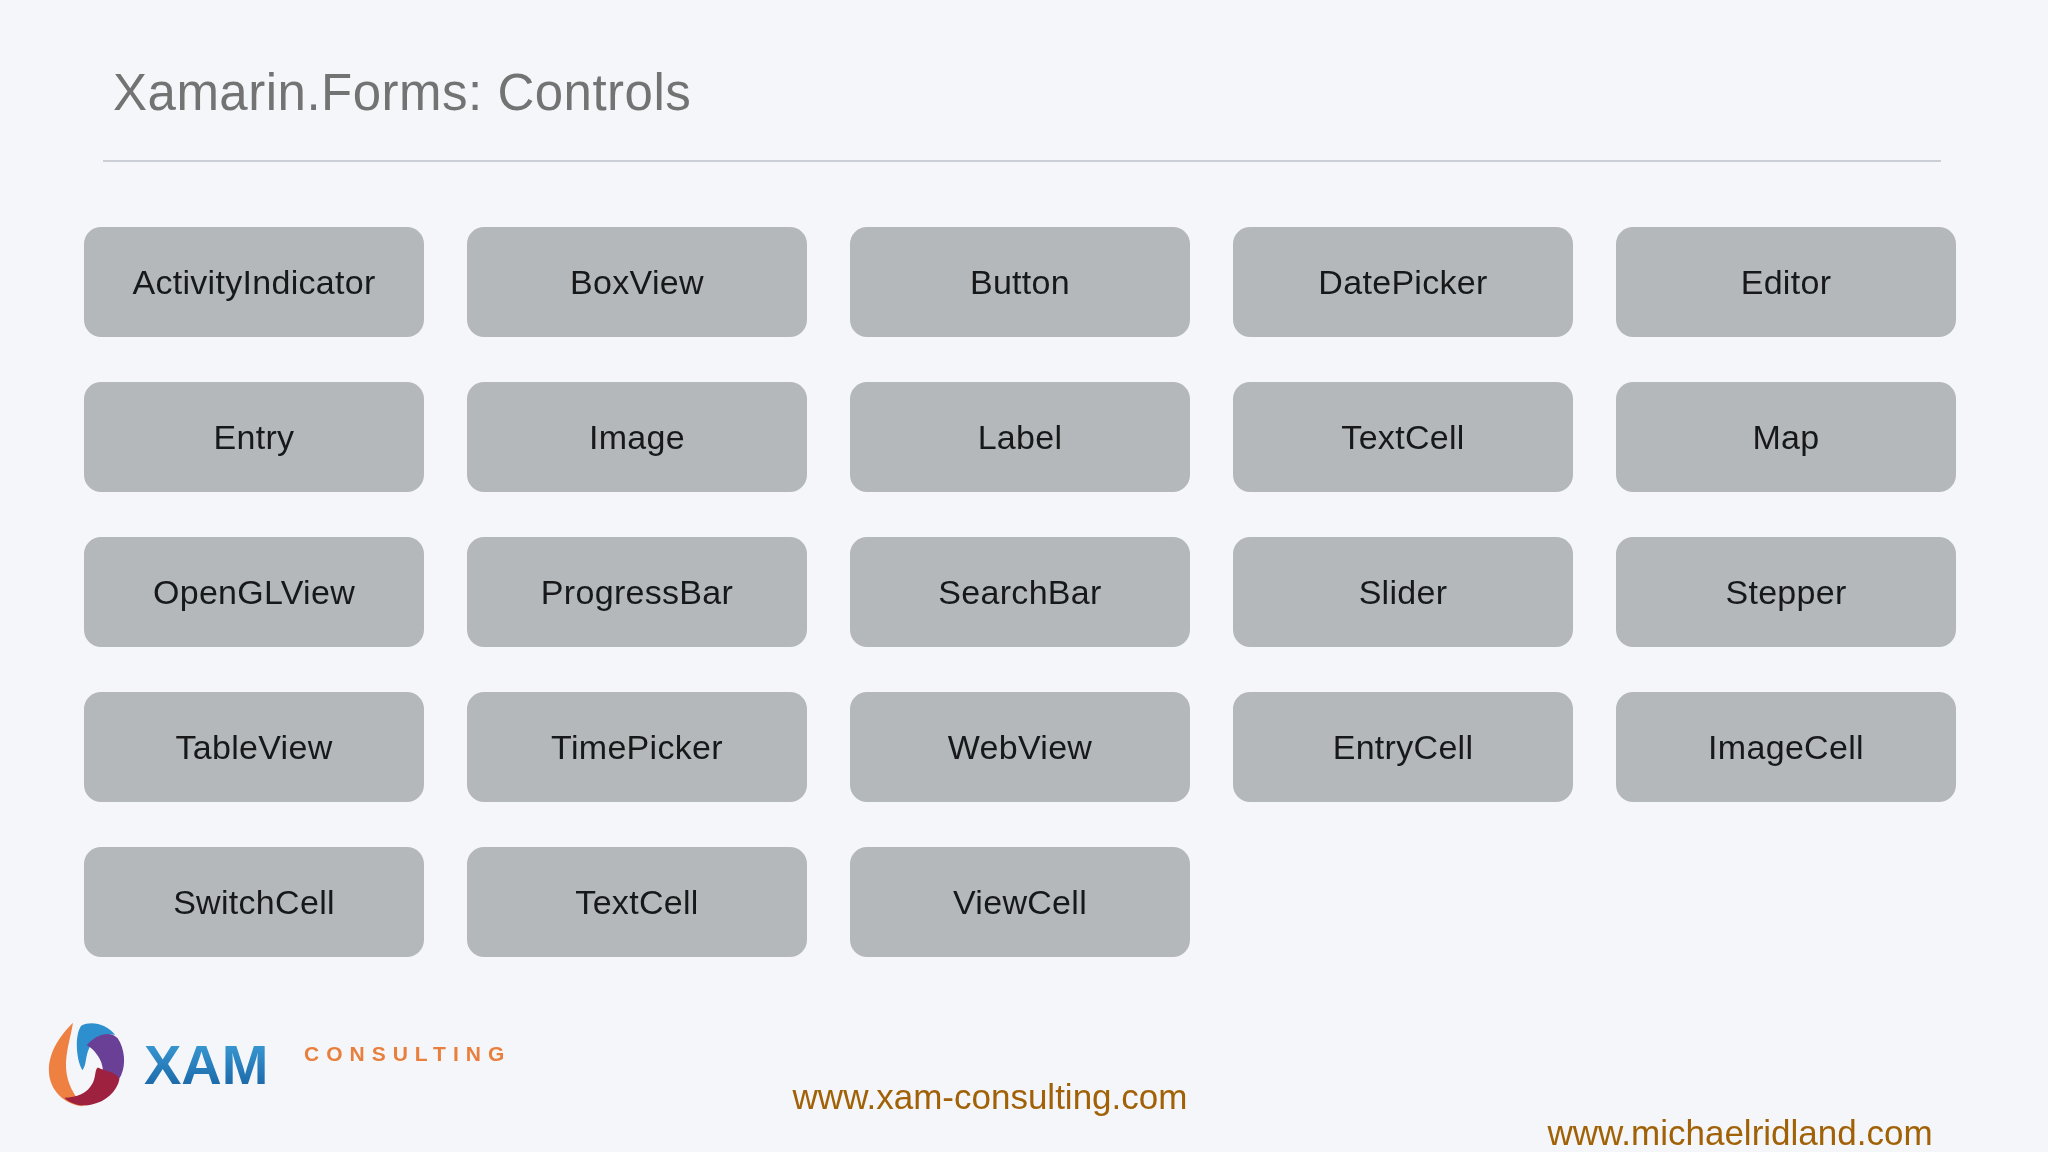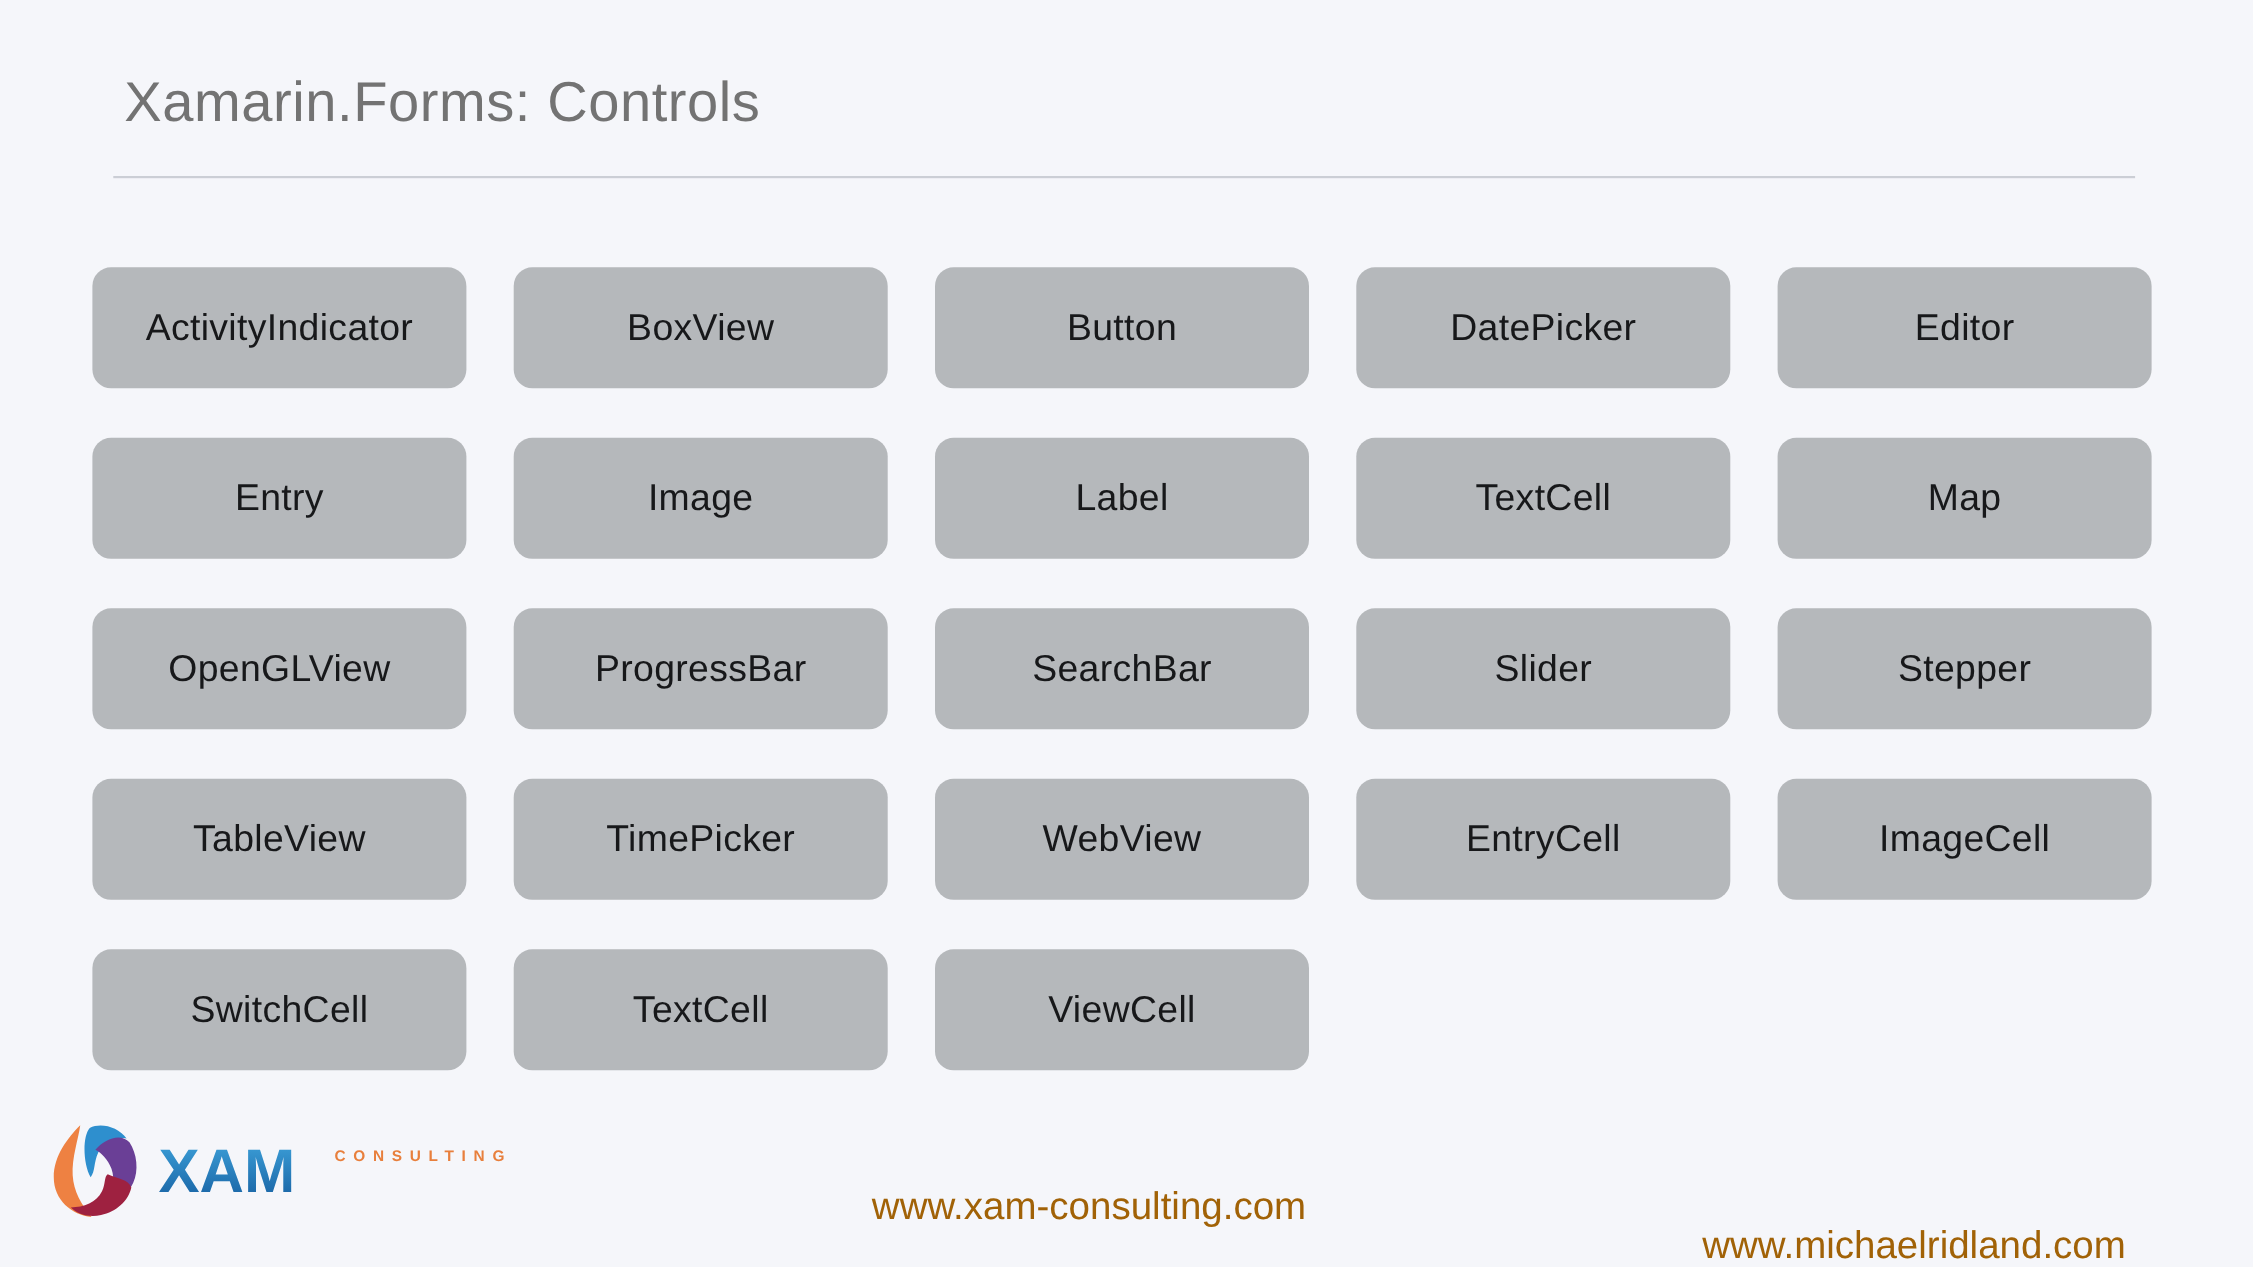--- a/index.html
+++ b/index.html
@@ -22,21 +22,21 @@
 
   .title-divider {
     position:absolute;
     left:103px; top:160px;
     width:1838px; height:2px;
     background:#cbced5;
   }
 
   .controls-grid {
     position:absolute;
-    left:84px; top:243px;
+    left:84px; top:227px;
     display:grid;
     grid-template-columns:repeat(5, 340px);
     grid-auto-rows:110px;
     column-gap:43px;
     row-gap:45px;
   }
 
   .tile {
     background:#b5b8bb;
     border-radius:17px;
@@ -51,21 +51,21 @@
   .footer-logo {
     position:absolute;
     left:42px; top:1022px;
     display:flex;
     align-items:center;
   }
   .logo-mark { width:86px; height:86px; }
   .logo-wordmark { margin-left:16px; display:flex; flex-direction:row;text-align:right; }
   .logo-consulting {
     margin-top:2px;
-    font-size:14px;
+    font-size:21px;
     font-weight:bold;
     letter-spacing:7px;
     color:#e87f3c;
   }
 
   .footer-url {
     position:absolute;
     top:1076px;
     font-size:35px;
     line-height:42px;

